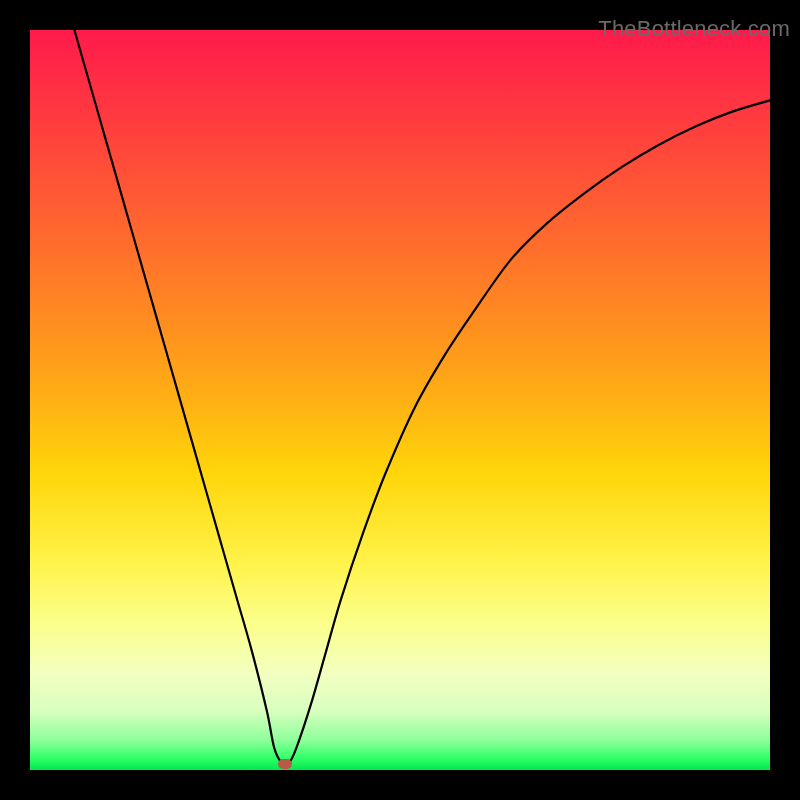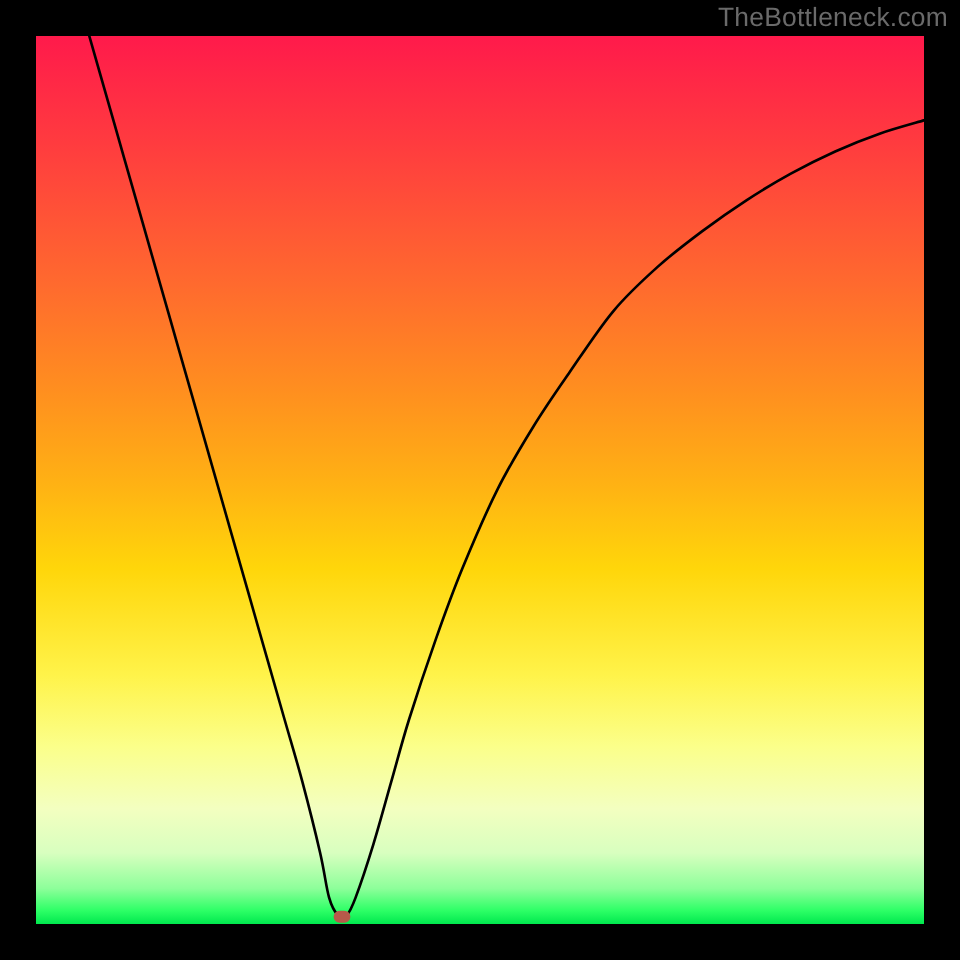--- a/index.html
+++ b/index.html
@@ -12,21 +12,21 @@
     overflow: hidden;
   }
   .frame {
     position: relative;
     width: 800px;
     height: 800px;
     background: #000;
   }
   .watermark {
     position: absolute;
-    top: 2px;
+    top: 16px;
     right: 10px;
     color: #6a6a6a;
     font-size: 22px;
     font-weight: 400;
     letter-spacing: 0.2px;
     z-index: 5;
   }
   .plot {
     position: absolute;
     left: 30px;

